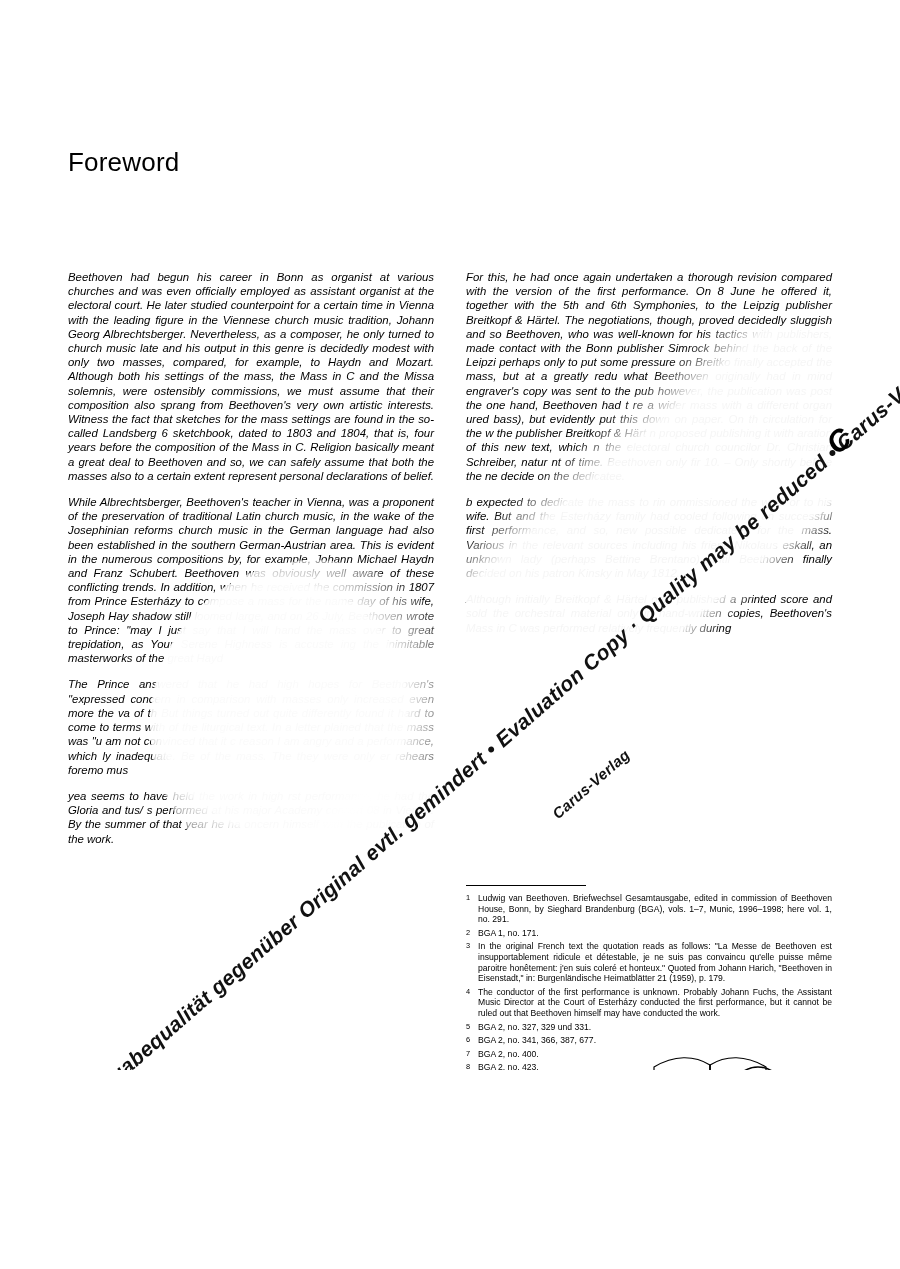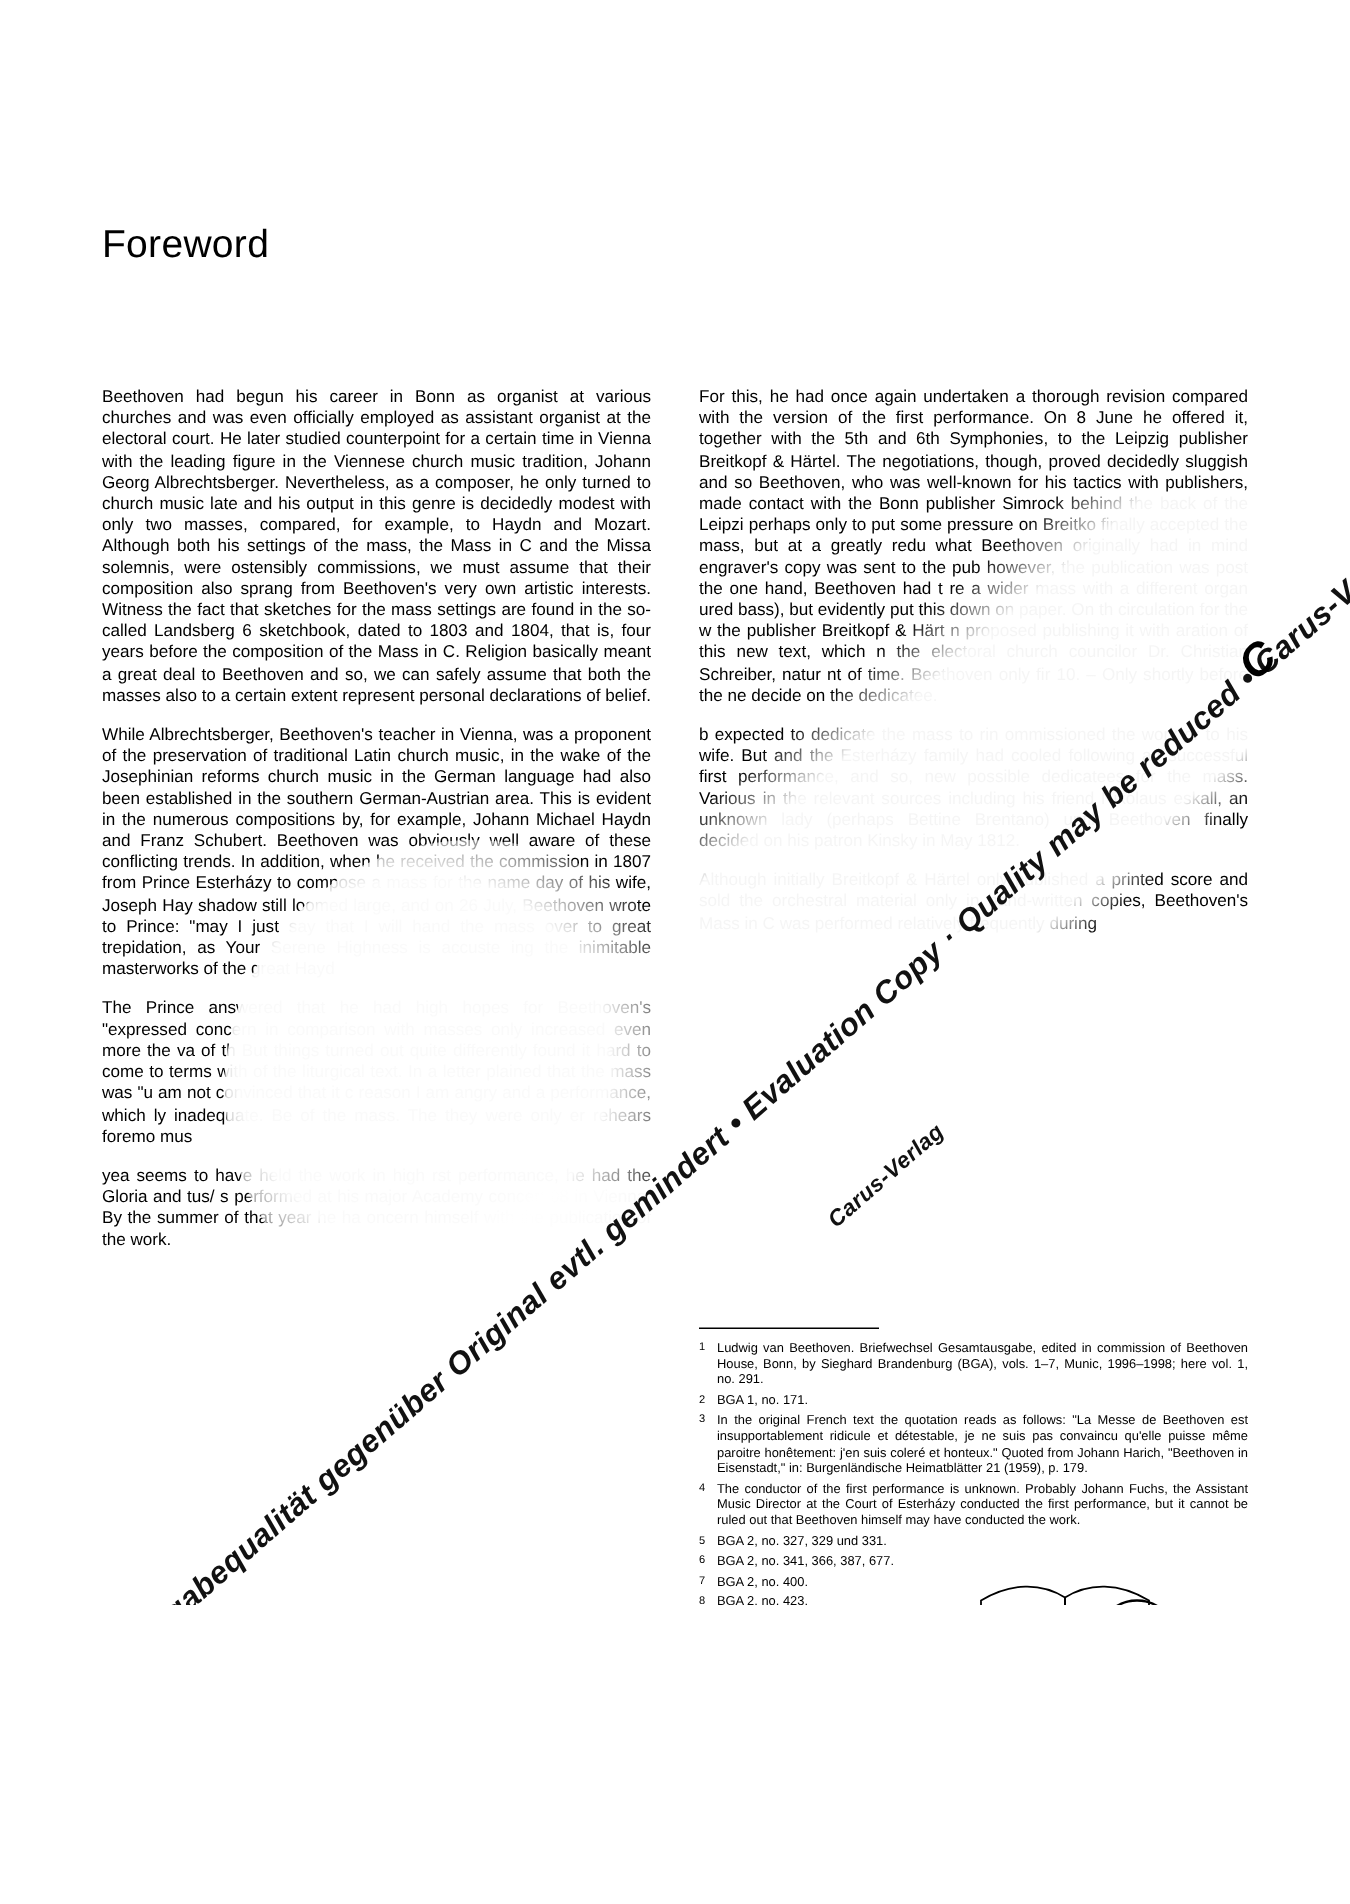--- a/index.html
+++ b/index.html
@@ -33,27 +33,28 @@
     left: 68px;
     top: 258px;
     width: 764px;
     display: flex;
     gap: 32px;
   }
   .col {
     width: 366px;
   }
   .col p {
-    margin: 0 0 12px 0;
+    margin: 12px 0 12px 0;
     font-size: 11.4px;
     line-height: 14.2px;
     text-align: justify;
     text-justify: inter-word;
     hyphens: auto;
     color: #000;
+    font-style: italic;
   }
 
   
   .footnotes {
     position: absolute;
     left: 466px;
     top: 885px;
     width: 366px;
   }
   .fn-rule {

